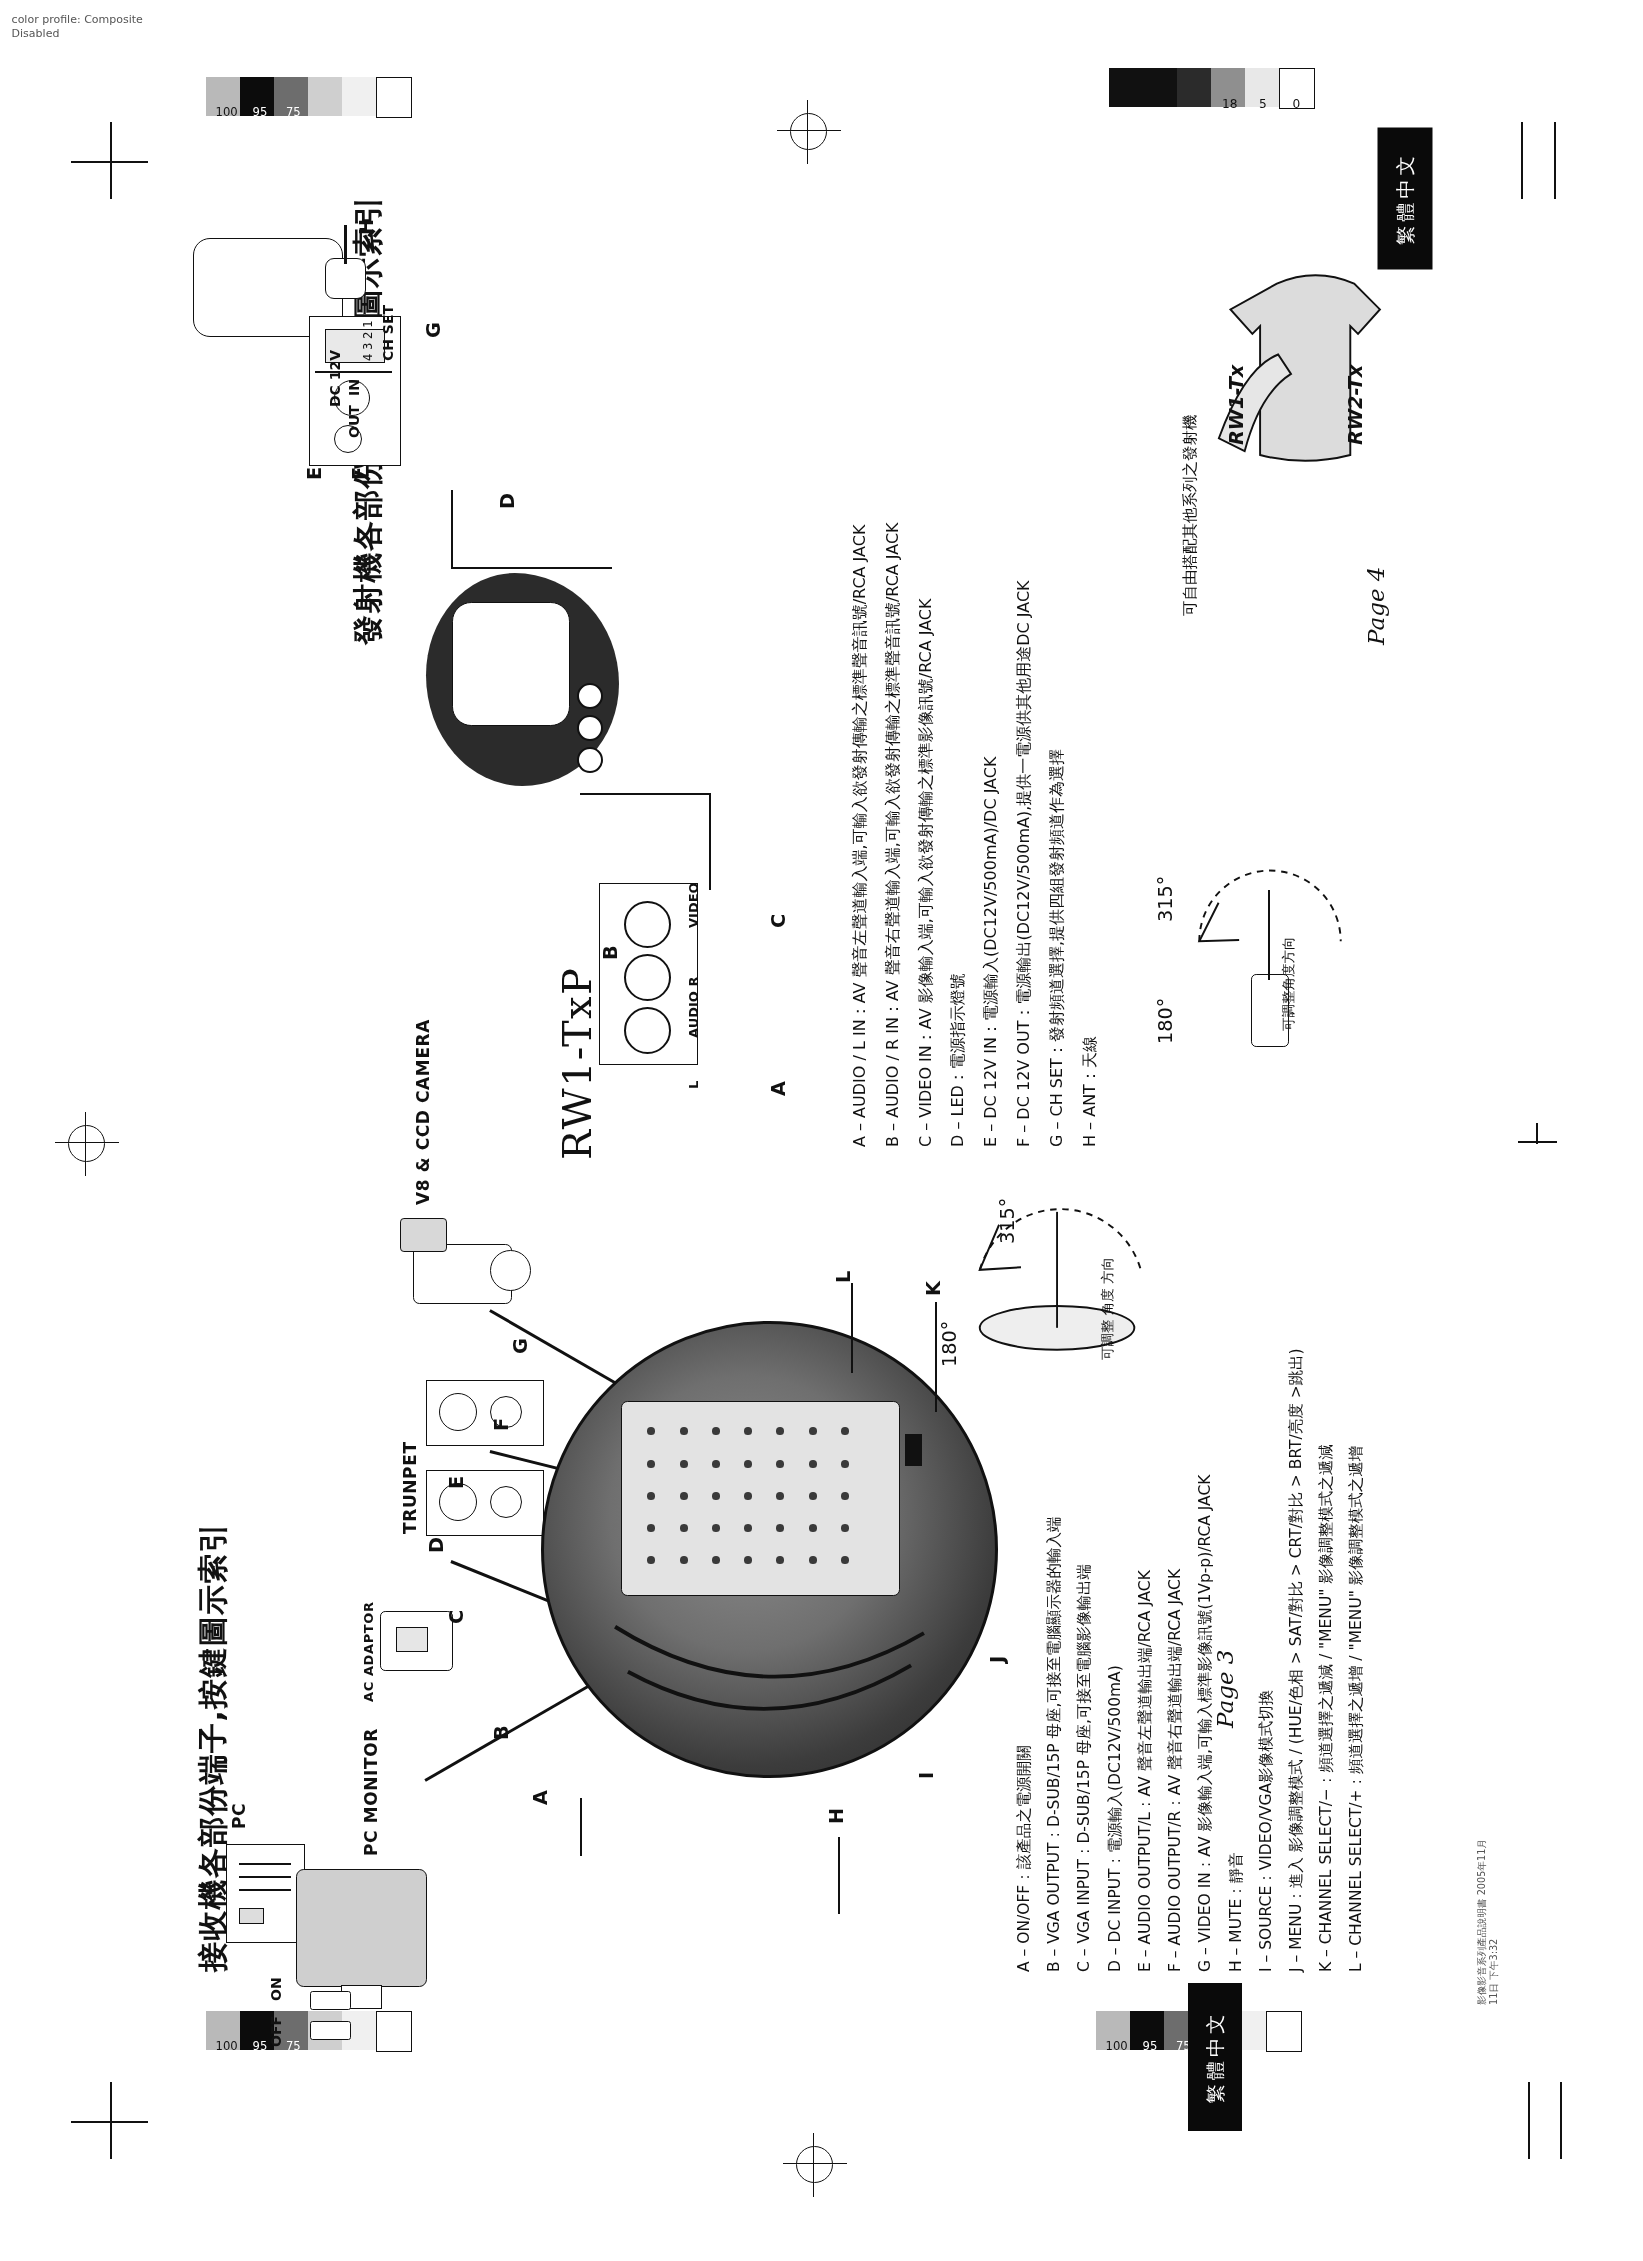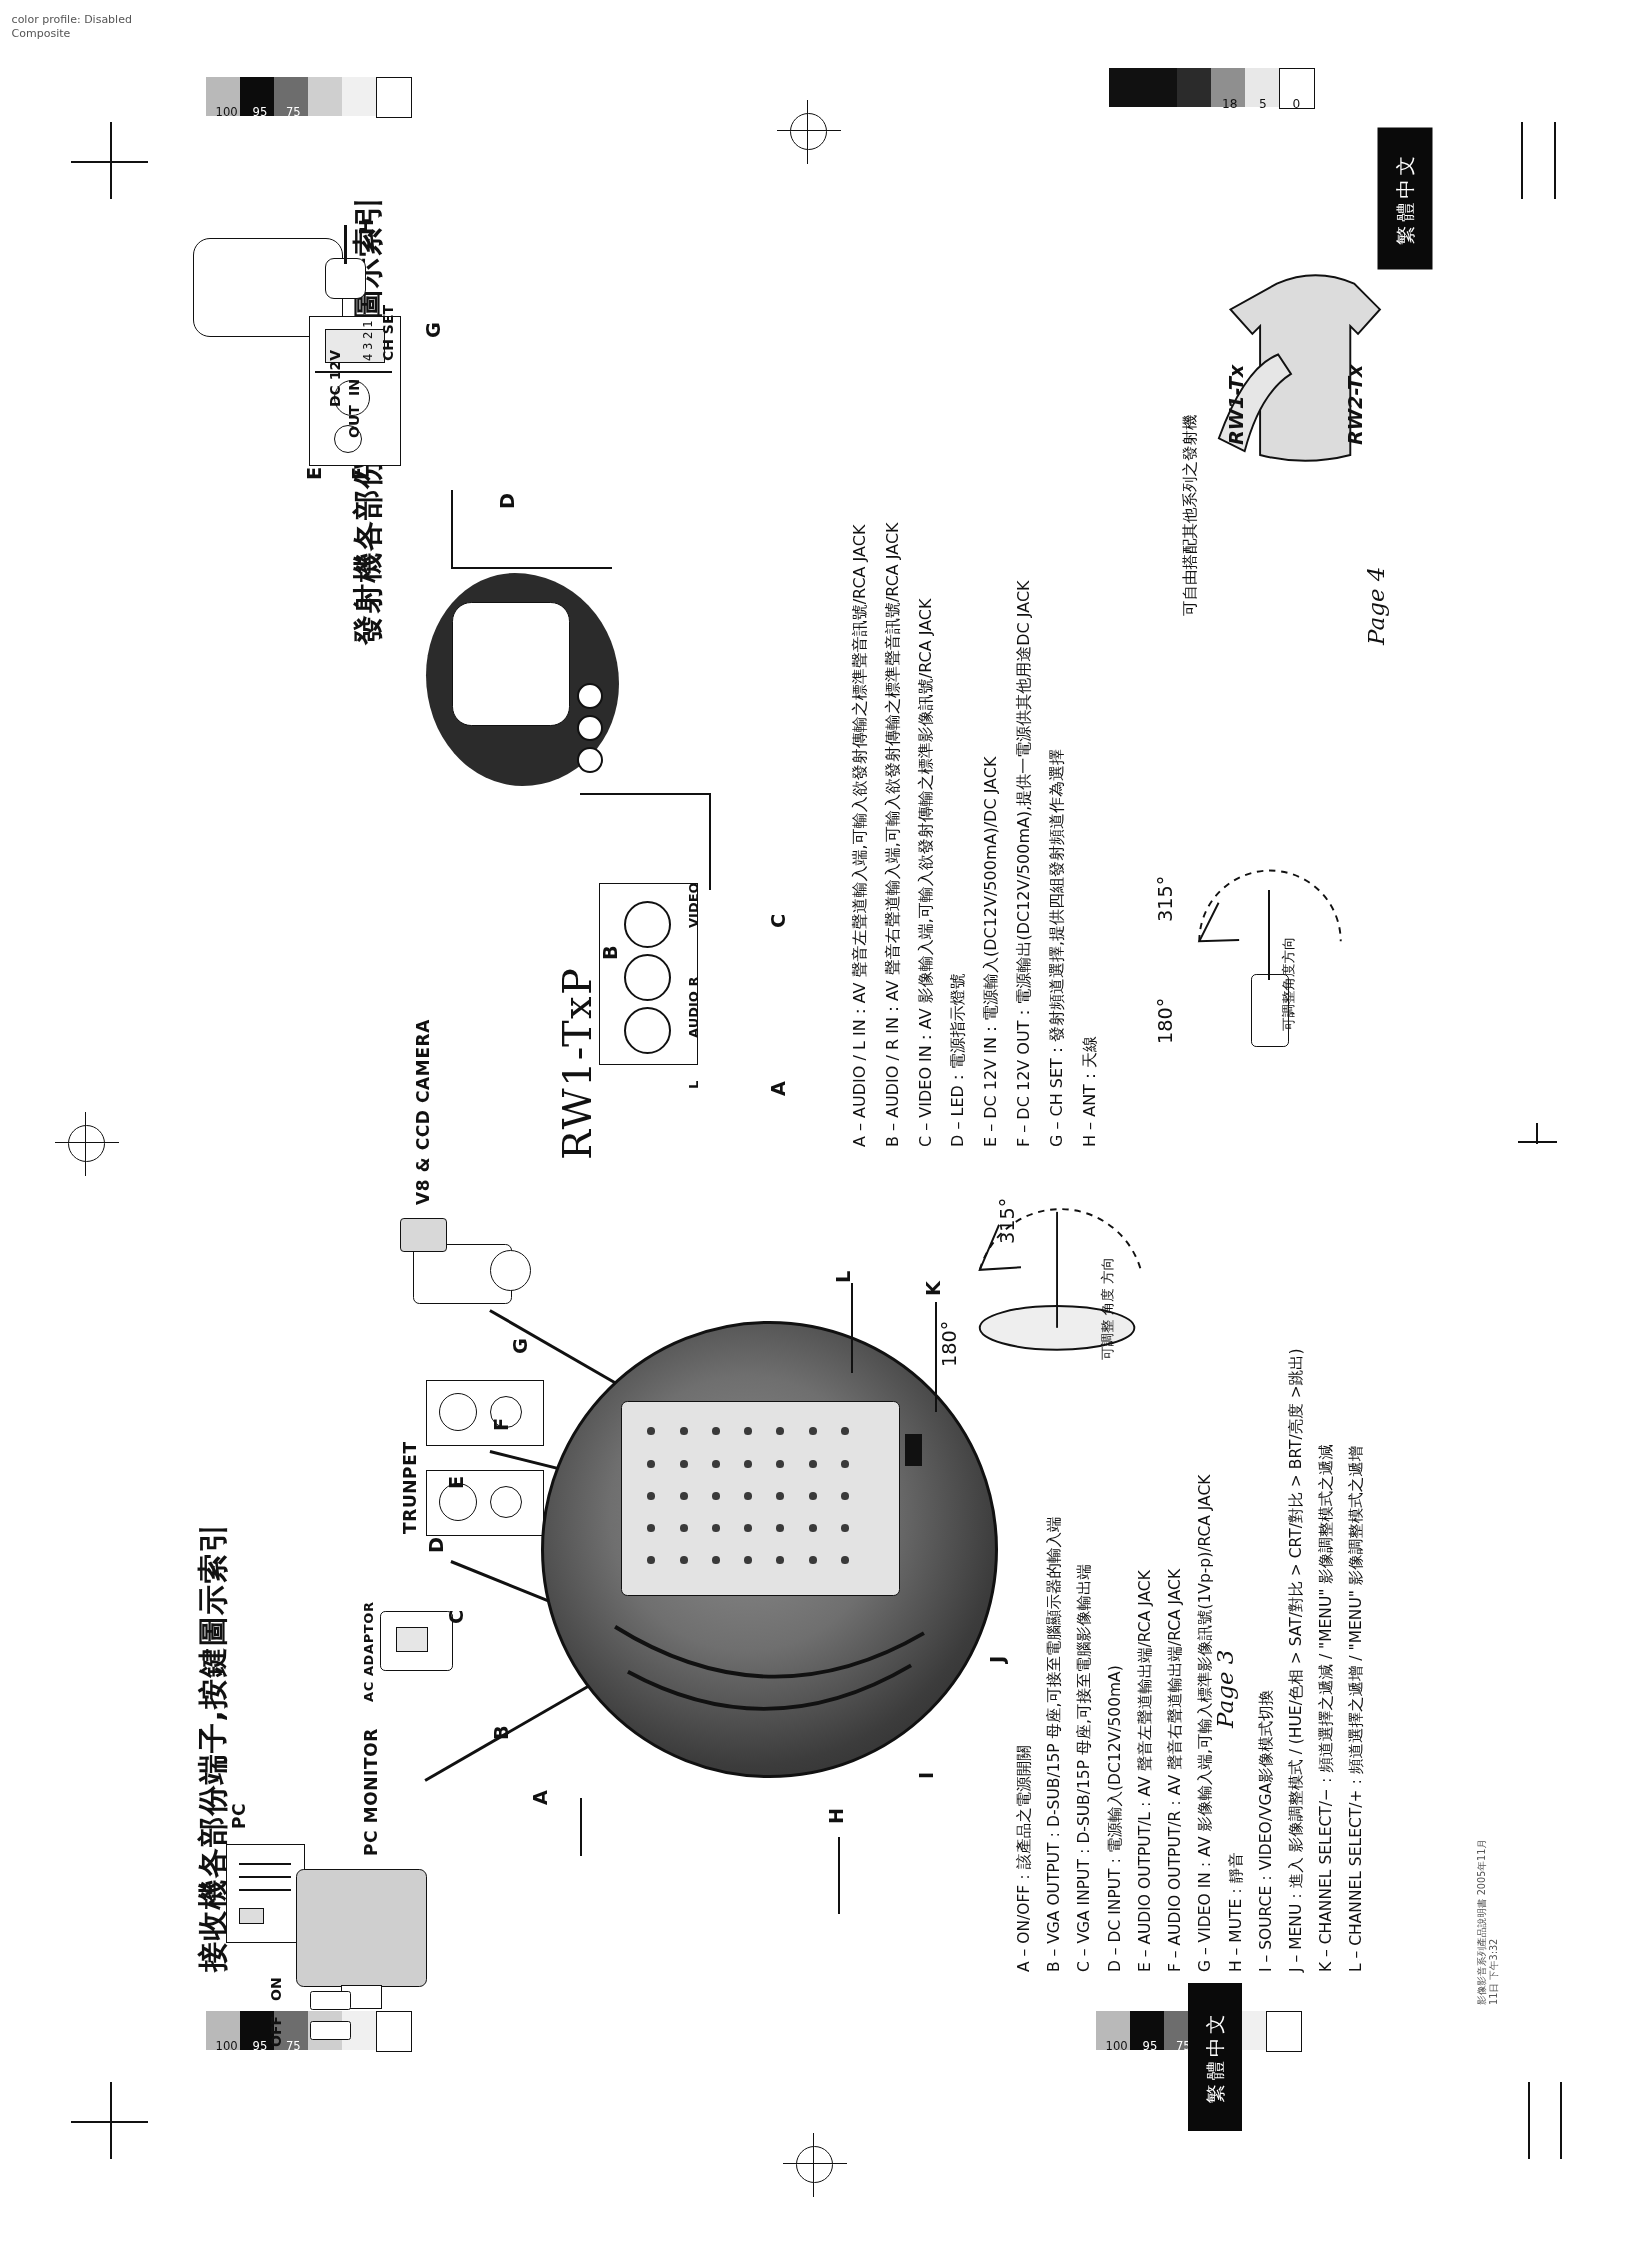--- a/index.html
+++ b/index.html
@@ -49,22 +49,22 @@
   .dishface{position:absolute;background:#d6d6d6;border:1.9px solid #111;}
   .dot{position:absolute;width:7.7px;height:7.7px;border-radius:50%;background:#3a3a3a;}
   .cable{position:absolute;background:#111;}
 </style>
 </head>
 <body>
 
 <div class="page">
 
   <div class="tinytext" style="left:11.6px;top:13px;">
-    <div>color profile: Disabled</div>
-    <div>Composite</div>
+    <div>color profile: Composite</div>
+    <div>Disabled</div>
   </div>
 
   <div class="crop" style="left:71px;top:122px;width:77px;height:77px;">
     <i class="v" style="left:39px;top:0;height:77px;"></i>
       <i class="h" style="left:0;top:39px;width:77px;"></i>
   </div>
   <div class="crop" style="left:1502px;top:122px;width:77px;height:77px;">
     <i class="v" style="left:19.3px;top:0;height:77px;"></i>
       <i class="v" style="left:52px;top:0;height:77px;"></i>
   </div>

